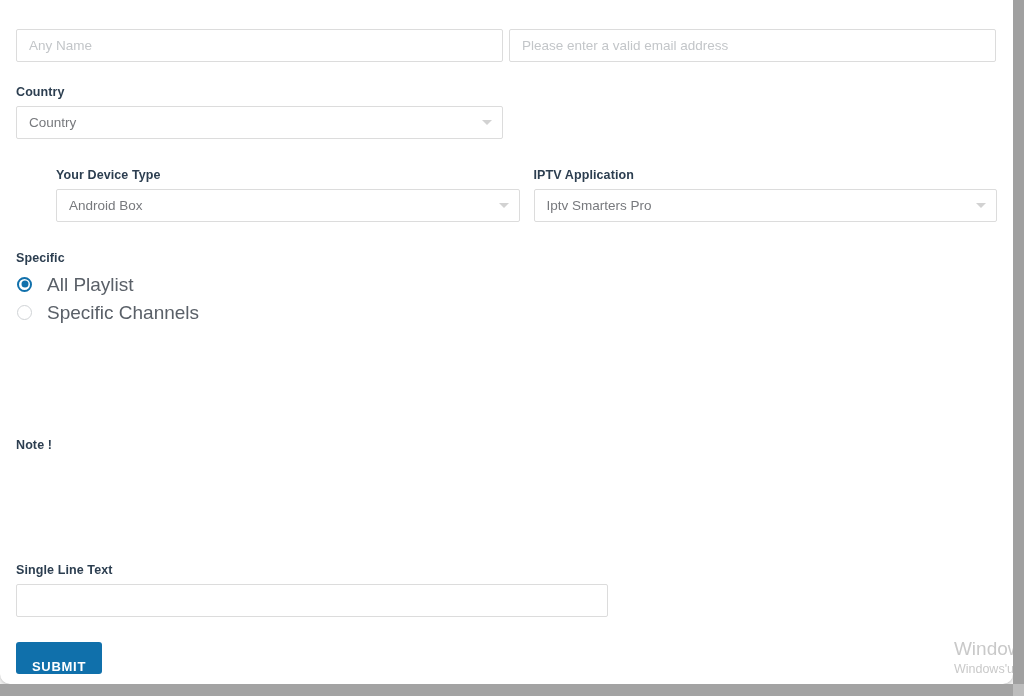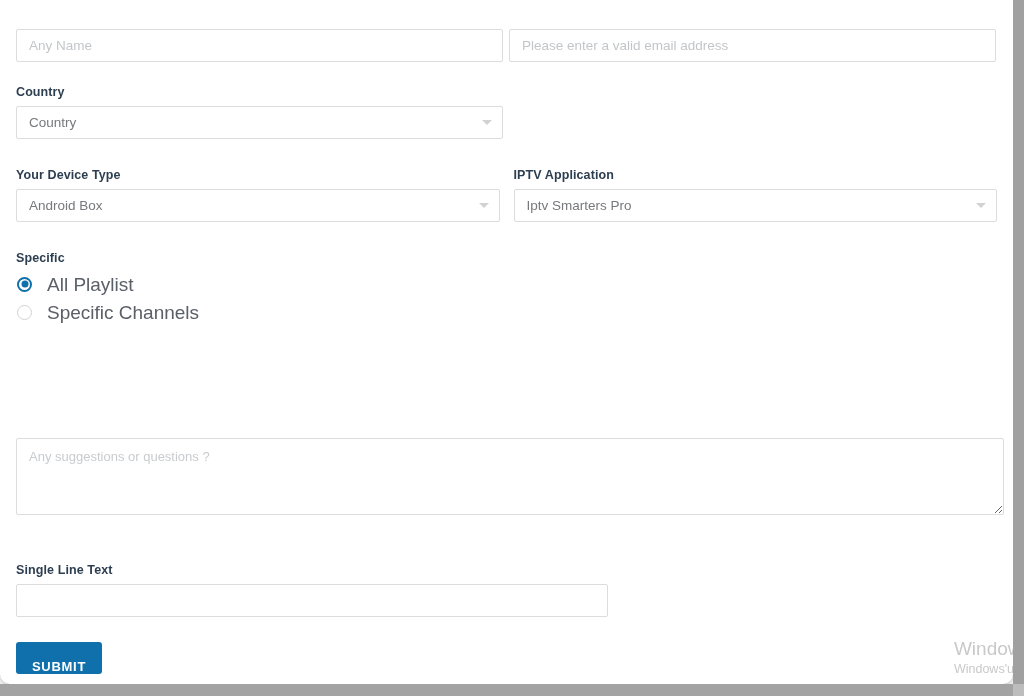--- a/index.html
+++ b/index.html
@@ -241,21 +241,21 @@
         <div class="sel-wrap">
           <select class="sel-input">
             <option>Country</option>
           </select>
           <span class="sel-arrow"></span>
         </div>
       </div>
     </div>
 
     <div class="row" style="left:16px; top:150px; width:981px;">
-      <div class="col" style="width:487px; margin-right:14px;">
+      <div class="col" style="width:487px; margin-right:14px;margin-left:40px;">
         <label class="fld-label">Your Device Type</label>
         <div class="sel-wrap">
           <select class="sel-input">
             <option>Android Box</option>
           </select>
           <span class="sel-arrow"></span>
         </div>
       </div>
       <div class="col" style="width:487px;">
         <label class="fld-label">IPTV Application</label>
@@ -277,21 +277,21 @@
         </div>
         <div class="radio-row">
           <span class="radio"></span>
           <span class="radio-label">Specific Channels</span>
         </div>
       </div>
     </div>
 
 
     <div class="row col" style="left:16px; top:420px; width:988px; display:block;">
-      <textarea class="note-area" placeholder="Any suggestions or questions ?" style=""></textarea>
+      <label class="fld-label">Note !</label>
     </div>
 
     <div class="row col" style="left:16px; top:545px; width:592px; display:block;">
       <label class="fld-label">Single Line Text</label>
       <input class="txt-input" type="text" placeholder="" style="">
     </div>
 
     <div class="row" style="left:16px; top:624px;">
       <button class="submit-btn">SUBMIT</button>
     </div>

